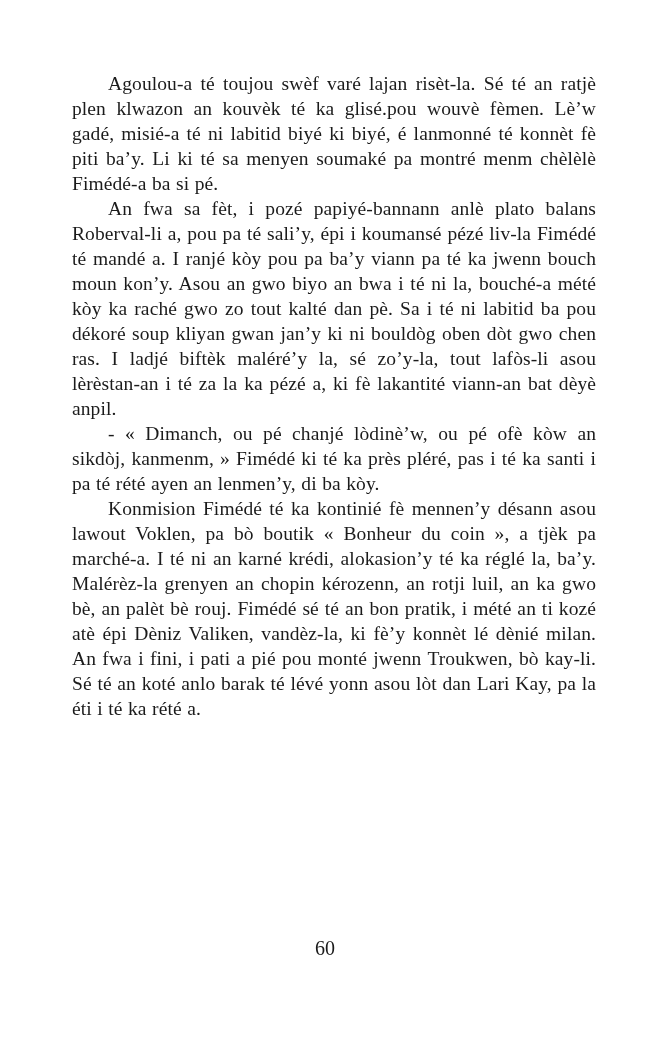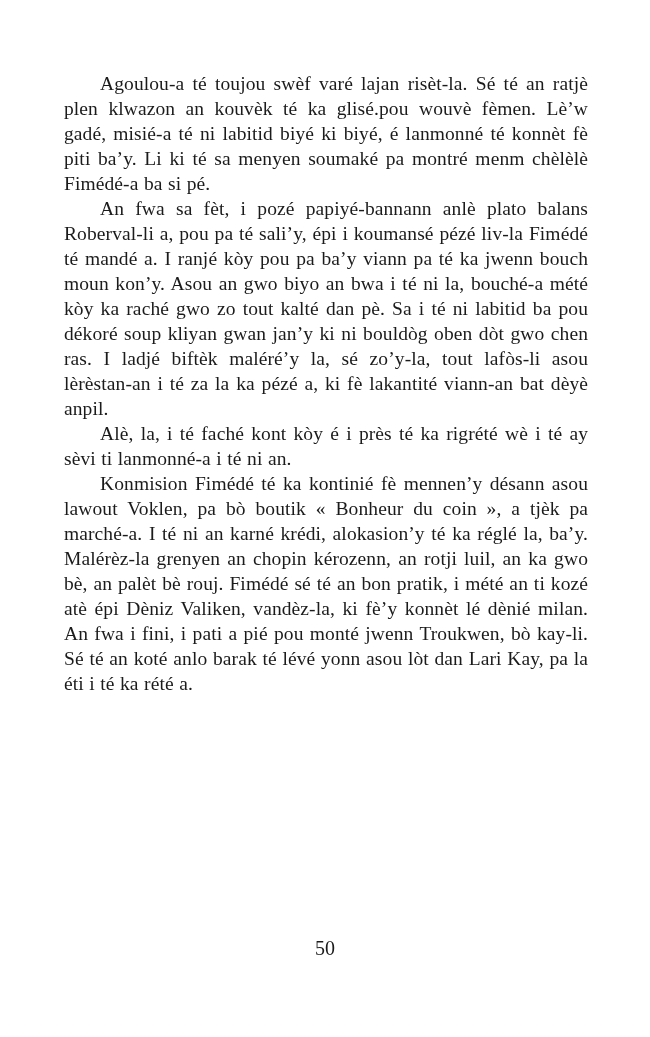--- a/index.html
+++ b/index.html
@@ -12,21 +12,21 @@
     width: 650px;
     height: 1037px;
     background: #ffffff;
     overflow: hidden;
     font-family: "Liberation Serif", "DejaVu Serif", serif;
     color: #1b1b1b;
   }
   .text-block {
     position: absolute;
     top: 71px;
-    left: 64px;
+    left: 72px;
     width: 524px;
   }
   .text-block p {
     margin: 0;
     padding: 0;
     text-indent: 36px;
     font-size: 19.5px;
     line-height: 25px;
     text-align: justify;
     letter-spacing: 0.1px;
@@ -42,17 +42,17 @@
     line-height: 25px;
   }
 </style>
 </head>
 <body>
 
 <div class="book-page">
   <div class="text-block">
     <p>Agoulou-a té toujou swèf varé lajan risèt-la. Sé té an ratjè plen klwazon an kouvèk té ka glisé.pou wouvè fèmen. Lè’w gadé, misié-a té ni labitid biyé ki biyé, é lanmonné té konnèt fè piti ba’y. Li ki té sa menyen soumaké pa montré menm chèlèlè Fimédé-a ba si pé.</p>
     <p>An fwa sa fèt, i pozé papiyé-bannann anlè plato balans Roberval-li a, pou pa té sali’y, épi i koumansé pézé liv-la Fimédé té mandé a. I ranjé kòy pou pa ba’y viann pa té ka jwenn bouch moun kon’y. Asou an gwo biyo an bwa i té ni la, bouché-a mété kòy ka raché gwo zo tout kalté dan pè. Sa i té ni labitid ba pou dékoré soup kliyan gwan jan’y ki ni bouldòg oben dòt gwo chen ras. I ladjé biftèk maléré’y la, sé zo’y-la, tout lafòs-li asou lèrèstan-an i té za la ka pézé a, ki fè lakantité viann-an bat dèyè anpil.</p>
-    <p>Alè, la, i té faché kont kòy é i près té ka rigrété wè i té ay sèvi ti lanmonné-a i té ni an.</p>
+    <p>- « Dimanch, ou pé chanjé lòdinè’w, ou pé ofè kòw an sikdòj, kanmenm, » Fimédé ki té ka près pléré, pas i té ka santi i pa té rété ayen an lenmen’y, di ba kòy.</p>
     <p>Konmision Fimédé té ka kontinié fè mennen’y désann asou lawout Voklen, pa bò boutik « Bonheur du coin », a tjèk pa marché-a. I té ni an karné krédi, alokasion’y té ka réglé la, ba’y. Malérèz-la grenyen an chopin kérozenn, an rotji luil, an ka gwo bè, an palèt bè rouj. Fimédé sé té an bon pratik, i mété an ti kozé atè épi Dèniz Valiken, vandèz-la, ki fè’y konnèt lé dènié milan. An fwa i fini, i pati a pié pou monté jwenn Troukwen, bò kay-li. Sé té an koté anlo barak té lévé yonn asou lòt dan Lari Kay, pa la éti i té ka rété a.</p>
   </div>
-  <div class="page-number">50</div>
+  <div class="page-number">60</div>
 </div>
 
 </body></html>

